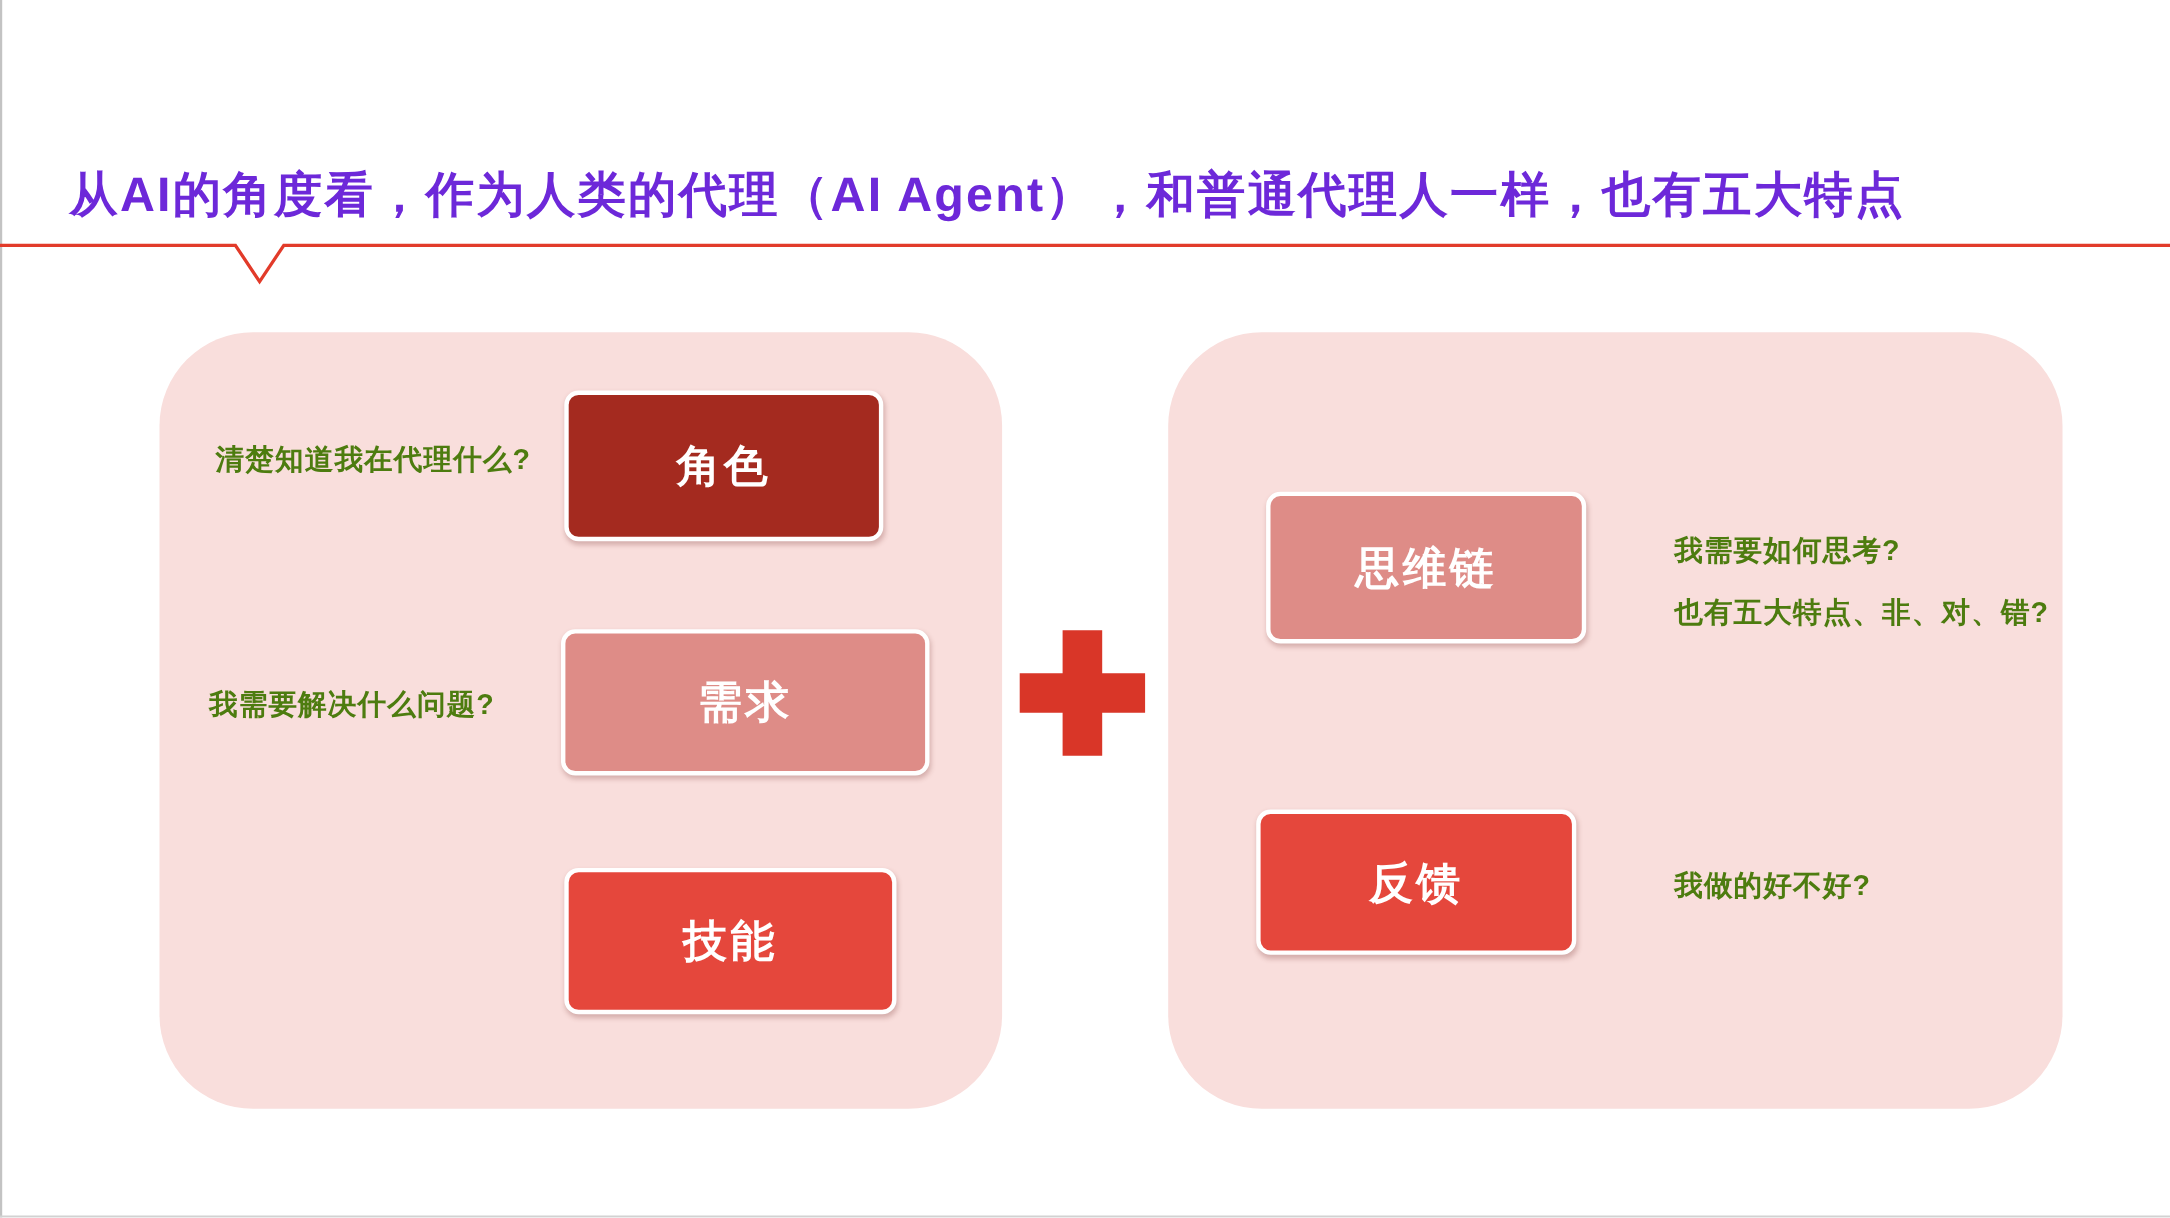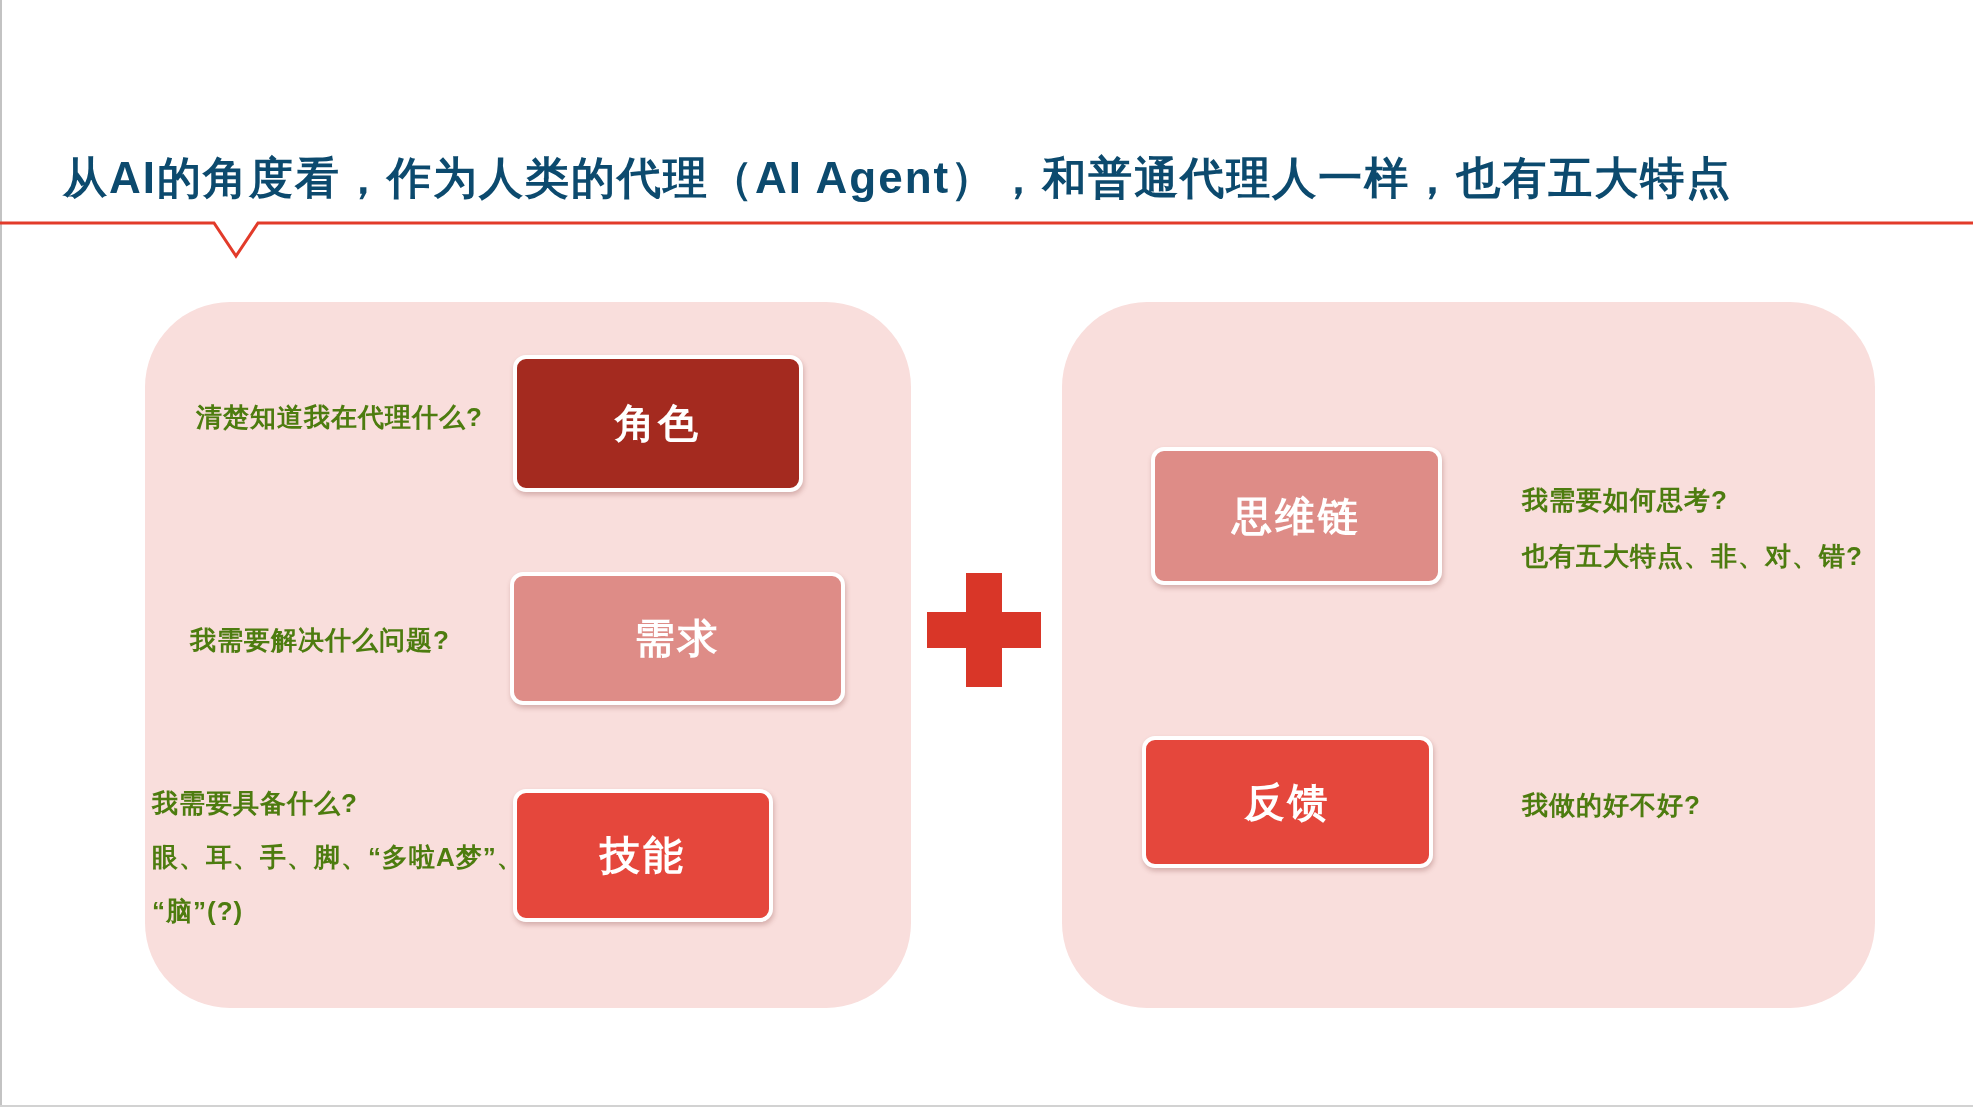--- a/index.html
+++ b/index.html
@@ -9,21 +9,21 @@
     background:#ffffff;
     overflow:hidden;
     font-family:"Liberation Sans","DejaVu Sans",sans-serif;
   }
   .edge-left{position:absolute;left:0;top:0;width:2px;height:1107px;background:#c3c3c3;}
   .edge-bottom{position:absolute;left:0;bottom:0;width:1973px;height:2px;background:#d2d2d2;}
 
   .title{
     position:absolute;left:63px;top:120px;
     font-size:44px;line-height:58px;font-weight:700;
-    color:#0c4a6e;letter-spacing:2px;white-space:nowrap;
+    color:#6d28d9;letter-spacing:2px;white-space:nowrap;
   }
   .divider{position:absolute;left:0;top:194px;}
 
   .panel{
     position:absolute;top:302px;height:706px;
     background:#f9dedc;border-radius:85px;
   }
   .panel-left{left:145px;width:766px;}
   .panel-right{left:1062px;width:813px;}
 
@@ -31,21 +31,21 @@
     position:absolute;
     display:flex;align-items:center;justify-content:center;
     box-sizing:border-box;
     border:4px solid #ffffff;border-radius:13px;
     color:#ffffff;font-size:40px;font-weight:700;letter-spacing:3px;
     box-shadow:1px 3px 5px rgba(120,50,45,0.28);
     white-space:nowrap;
   }
   .btn-role{left:513px;top:355px;width:290px;height:137px;background:#a42a1f;}
   .btn-need{left:510px;top:572px;width:335px;height:133px;background:#de8c87;}
-  .btn-skill{left:513px;top:789px;width:260px;height:133px;background:#e5473c;}
+  .btn-skill{left:513px;top:789px;width:302px;height:133px;background:#e5473c;}
   .btn-cot{left:1151px;top:447px;width:291px;height:138px;background:#de8c87;}
   .btn-feedback{left:1142px;top:736px;width:291px;height:132px;background:#e5473c;}
 
   .note{
     position:absolute;
     font-size:26px;font-weight:700;color:#4d7c0f;
     line-height:54px;white-space:nowrap;letter-spacing:1px;
   }
   .q1{left:196px;top:390px;}
   .q2{left:190px;top:613px;}
@@ -70,25 +70,20 @@
   </svg>
 
   <section class="panel panel-left"></section>
 
   <div class="note q1">清楚知道我在代理什么?</div>
   <div class="btn btn-role">角色</div>
 
   <div class="note q2">我需要解决什么问题?</div>
   <div class="btn btn-need">需求</div>
 
-  <div class="note q3">
-    <div>我需要具备什么?</div>
-    <div>眼、耳、手、脚、“多啦A梦”、</div>
-    <div>“脑”(?)</div>
-  </div>
   <div class="btn btn-skill">技能</div>
 
   <svg class="plus" width="120" height="120" viewBox="0 0 120 120">
     <path d="M42,3 H78 V42 H117 V78 H78 V117 H42 V78 H3 V42 H42 Z" fill="#D93628"></path>
   </svg>
 
   <section class="panel panel-right"></section>
 
   <div class="btn btn-cot">思维链</div>
   <div class="note n1">

